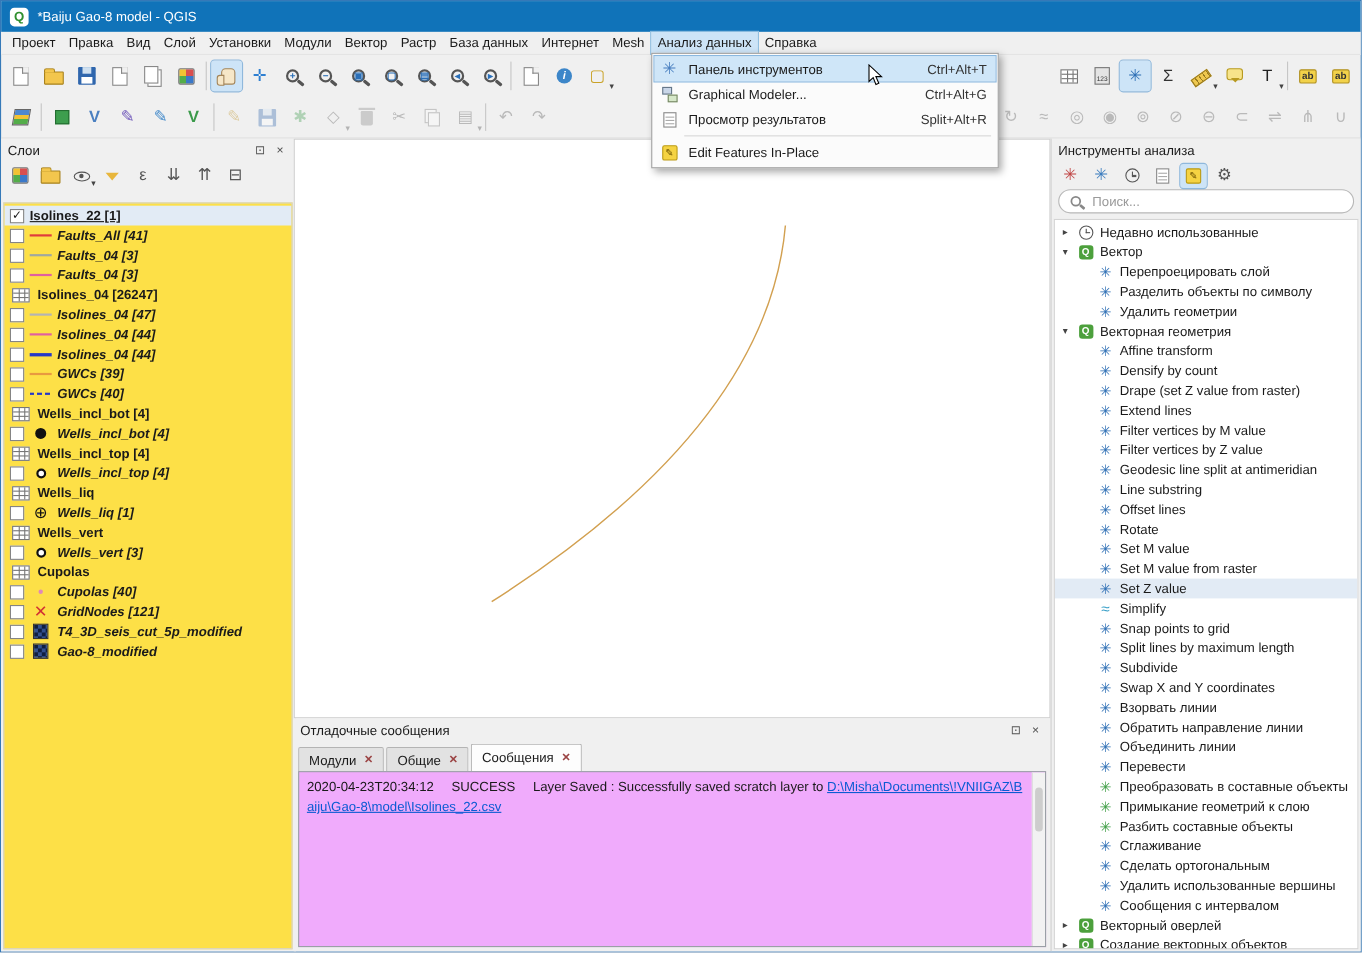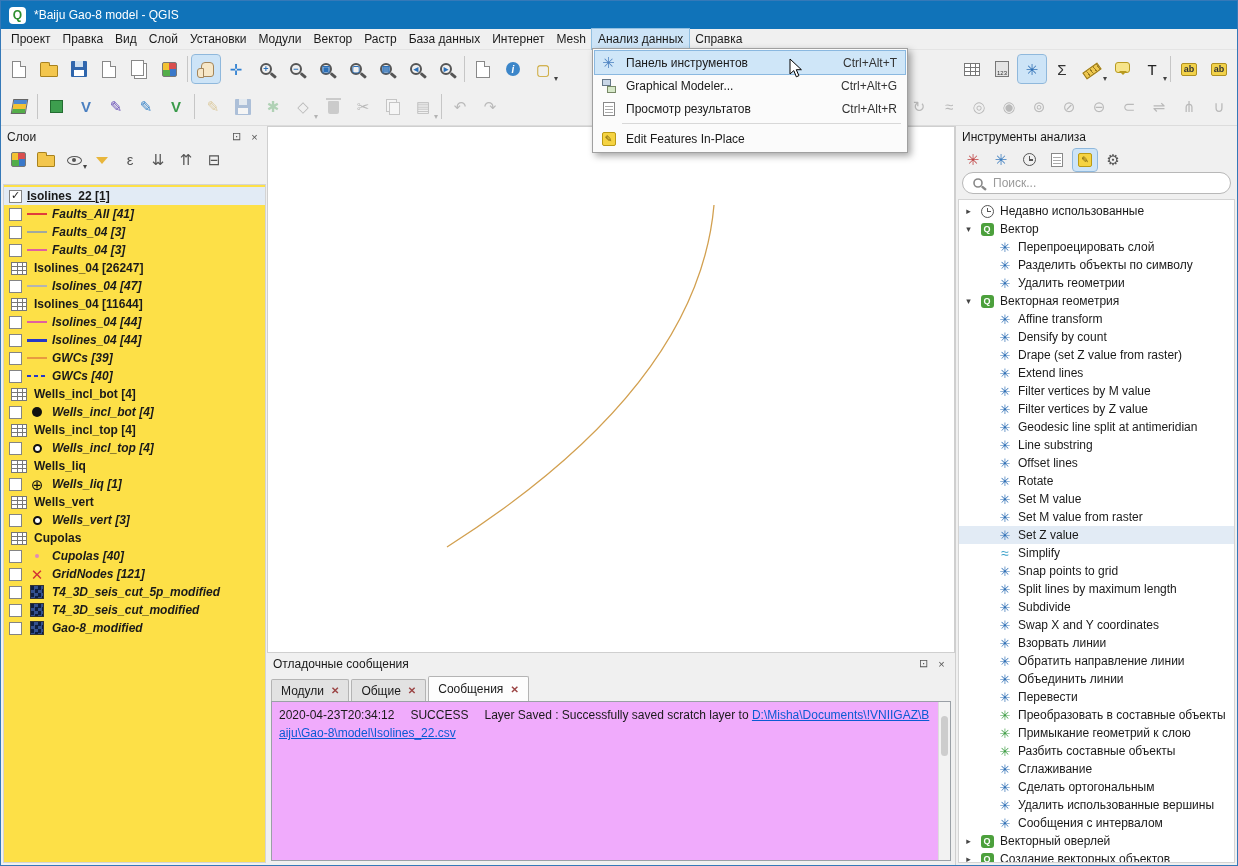--- a/index.html
+++ b/index.html
@@ -417,109 +417,103 @@
           <span class="llabel bold">Isolines_04 [26247]</span>
         </div>
         <div class="layer-row">
           <span class="cb"></span>
           <span class="licon">
             <span class="i-line" style="background: rgb(180, 180, 180);"></span>
           </span>
           <span class="llabel bold-italic">Isolines_04 [47]</span>
         </div>
         <div class="layer-row">
+          <span class="cb"></span>
+          <span class="licon">
+            <span class="i-line" style="background: rgb(224, 96, 160);"></span>
+          </span>
+          <span class="llabel bold-italic">Isolines_04 [44]</span>
+        </div>
+        <div class="layer-row">
+          <span class="cb"></span>
+          <span class="licon">
+            <span class="i-line" style="background: rgb(38, 56, 200); height: 3px;"></span>
+          </span>
+          <span class="llabel bold-italic">Isolines_04 [44]</span>
+        </div>
+        <div class="layer-row">
+          <span class="cb"></span>
+          <span class="licon">
+            <span class="i-line" style="background: rgb(232, 154, 64);"></span>
+          </span>
+          <span class="llabel bold-italic">GWCs [39]</span>
+        </div>
+        <div class="layer-row">
+          <span class="cb"></span>
+          <span class="licon">
+            <span class="i-line" style="background: repeating-linear-gradient(90deg, rgb(38, 56, 200) 0px, rgb(38, 56, 200) 4px, transparent 4px, transparent 7px);"></span>
+          </span>
+          <span class="llabel bold-italic">GWCs [40]</span>
+        </div>
+        <div class="layer-row">
           <span class="licon">
             <span class="i-tableic"></span>
           </span>
-          <span class="llabel bold">Isolines_04 [11644]</span>
-        </div>
-        <div class="layer-row">
-          <span class="cb"></span>
-          <span class="licon">
-            <span class="i-line" style="background: rgb(224, 96, 160);"></span>
-          </span>
-          <span class="llabel bold-italic">Isolines_04 [44]</span>
-        </div>
-        <div class="layer-row">
-          <span class="cb"></span>
-          <span class="licon">
-            <span class="i-line" style="background: rgb(38, 56, 200); height: 3px;"></span>
-          </span>
-          <span class="llabel bold-italic">Isolines_04 [44]</span>
-        </div>
-        <div class="layer-row">
-          <span class="cb"></span>
-          <span class="licon">
-            <span class="i-line" style="background: rgb(232, 154, 64);"></span>
-          </span>
-          <span class="llabel bold-italic">GWCs [39]</span>
-        </div>
-        <div class="layer-row">
-          <span class="cb"></span>
-          <span class="licon">
-            <span class="i-line" style="background: repeating-linear-gradient(90deg, rgb(38, 56, 200) 0px, rgb(38, 56, 200) 4px, transparent 4px, transparent 7px);"></span>
-          </span>
-          <span class="llabel bold-italic">GWCs [40]</span>
+          <span class="llabel bold">Wells_incl_bot [4]</span>
+        </div>
+        <div class="layer-row">
+          <span class="cb"></span>
+          <span class="licon">
+            <span class="i-circle-f"></span>
+          </span>
+          <span class="llabel bold-italic">Wells_incl_bot [4]</span>
         </div>
         <div class="layer-row">
           <span class="licon">
             <span class="i-tableic"></span>
           </span>
-          <span class="llabel bold">Wells_incl_bot [4]</span>
-        </div>
-        <div class="layer-row">
-          <span class="cb"></span>
-          <span class="licon">
-            <span class="i-circle-f"></span>
-          </span>
-          <span class="llabel bold-italic">Wells_incl_bot [4]</span>
+          <span class="llabel bold">Wells_incl_top [4]</span>
+        </div>
+        <div class="layer-row">
+          <span class="cb"></span>
+          <span class="licon">
+            <span class="i-circle-o"></span>
+          </span>
+          <span class="llabel bold-italic">Wells_incl_top [4]</span>
         </div>
         <div class="layer-row">
           <span class="licon">
             <span class="i-tableic"></span>
           </span>
-          <span class="llabel bold">Wells_incl_top [4]</span>
+          <span class="llabel bold">Wells_liq</span>
+        </div>
+        <div class="layer-row">
+          <span class="cb"></span>
+          <span class="licon">
+            <span class="ig" style="color: rgb(17, 17, 17);">⊕</span>
+          </span>
+          <span class="llabel bold-italic">Wells_liq [1]</span>
+        </div>
+        <div class="layer-row">
+          <span class="licon">
+            <span class="i-tableic"></span>
+          </span>
+          <span class="llabel bold">Wells_vert</span>
         </div>
         <div class="layer-row">
           <span class="cb"></span>
           <span class="licon">
             <span class="i-circle-o"></span>
           </span>
-          <span class="llabel bold-italic">Wells_incl_top [4]</span>
+          <span class="llabel bold-italic">Wells_vert [3]</span>
         </div>
         <div class="layer-row">
           <span class="licon">
             <span class="i-tableic"></span>
           </span>
-          <span class="llabel bold">Wells_liq</span>
-        </div>
-        <div class="layer-row">
-          <span class="cb"></span>
-          <span class="licon">
-            <span class="ig" style="color: rgb(17, 17, 17);">⊕</span>
-          </span>
-          <span class="llabel bold-italic">Wells_liq [1]</span>
-        </div>
-        <div class="layer-row">
-          <span class="licon">
-            <span class="i-tableic"></span>
-          </span>
-          <span class="llabel bold">Wells_vert</span>
-        </div>
-        <div class="layer-row">
-          <span class="cb"></span>
-          <span class="licon">
-            <span class="i-circle-o"></span>
-          </span>
-          <span class="llabel bold-italic">Wells_vert [3]</span>
-        </div>
-        <div class="layer-row">
-          <span class="licon">
-            <span class="i-tableic"></span>
-          </span>
           <span class="llabel bold">Cupolas</span>
         </div>
         <div class="layer-row">
           <span class="cb"></span>
           <span class="licon">
             <span class="i-dot"></span>
           </span>
           <span class="llabel bold-italic">Cupolas [40]</span>
         </div>
         <div class="layer-row">
@@ -528,27 +522,20 @@
             <span class="ig" style="color: rgb(210, 51, 51);">✕</span>
           </span>
           <span class="llabel bold-italic">GridNodes [121]</span>
         </div>
         <div class="layer-row">
           <span class="cb"></span>
           <span class="licon">
             <span class="i-raster"></span>
           </span>
           <span class="llabel bold-italic">T4_3D_seis_cut_5p_modified</span>
-        </div>
-        <div class="layer-row">
-          <span class="cb"></span>
-          <span class="licon">
-            <span class="i-raster"></span>
-          </span>
-          <span class="llabel bold-italic">T4_3D_seis_cut_modified</span>
         </div>
         <div class="layer-row">
           <span class="cb"></span>
           <span class="licon">
             <span class="i-raster"></span>
           </span>
           <span class="llabel bold-italic">Gao-8_modified</span>
         </div>
       </div>
   </div>
@@ -860,21 +847,21 @@
           <span class="i-modeler"></span>
         </span>
         <span class="dd-label">Graphical Modeler...</span>
         <span class="dd-short">Ctrl+Alt+G</span>
       </div>
       <div class="dd-item">
         <span class="dd-ic">
           <span class="i-doc"></span>
         </span>
         <span class="dd-label">Просмотр результатов</span>
-        <span class="dd-short">Ctrl+Alt+R</span>
+        <span class="dd-short">Split+Alt+R</span>
       </div>
       <div class="dd-sep"></div>
       <div class="dd-item">
         <span class="dd-ic">
           <span class="i-inplace">✎</span>
         </span>
         <span class="dd-label">Edit Features In-Place</span>
         <span class="dd-short"></span>
       </div>
     </div>

